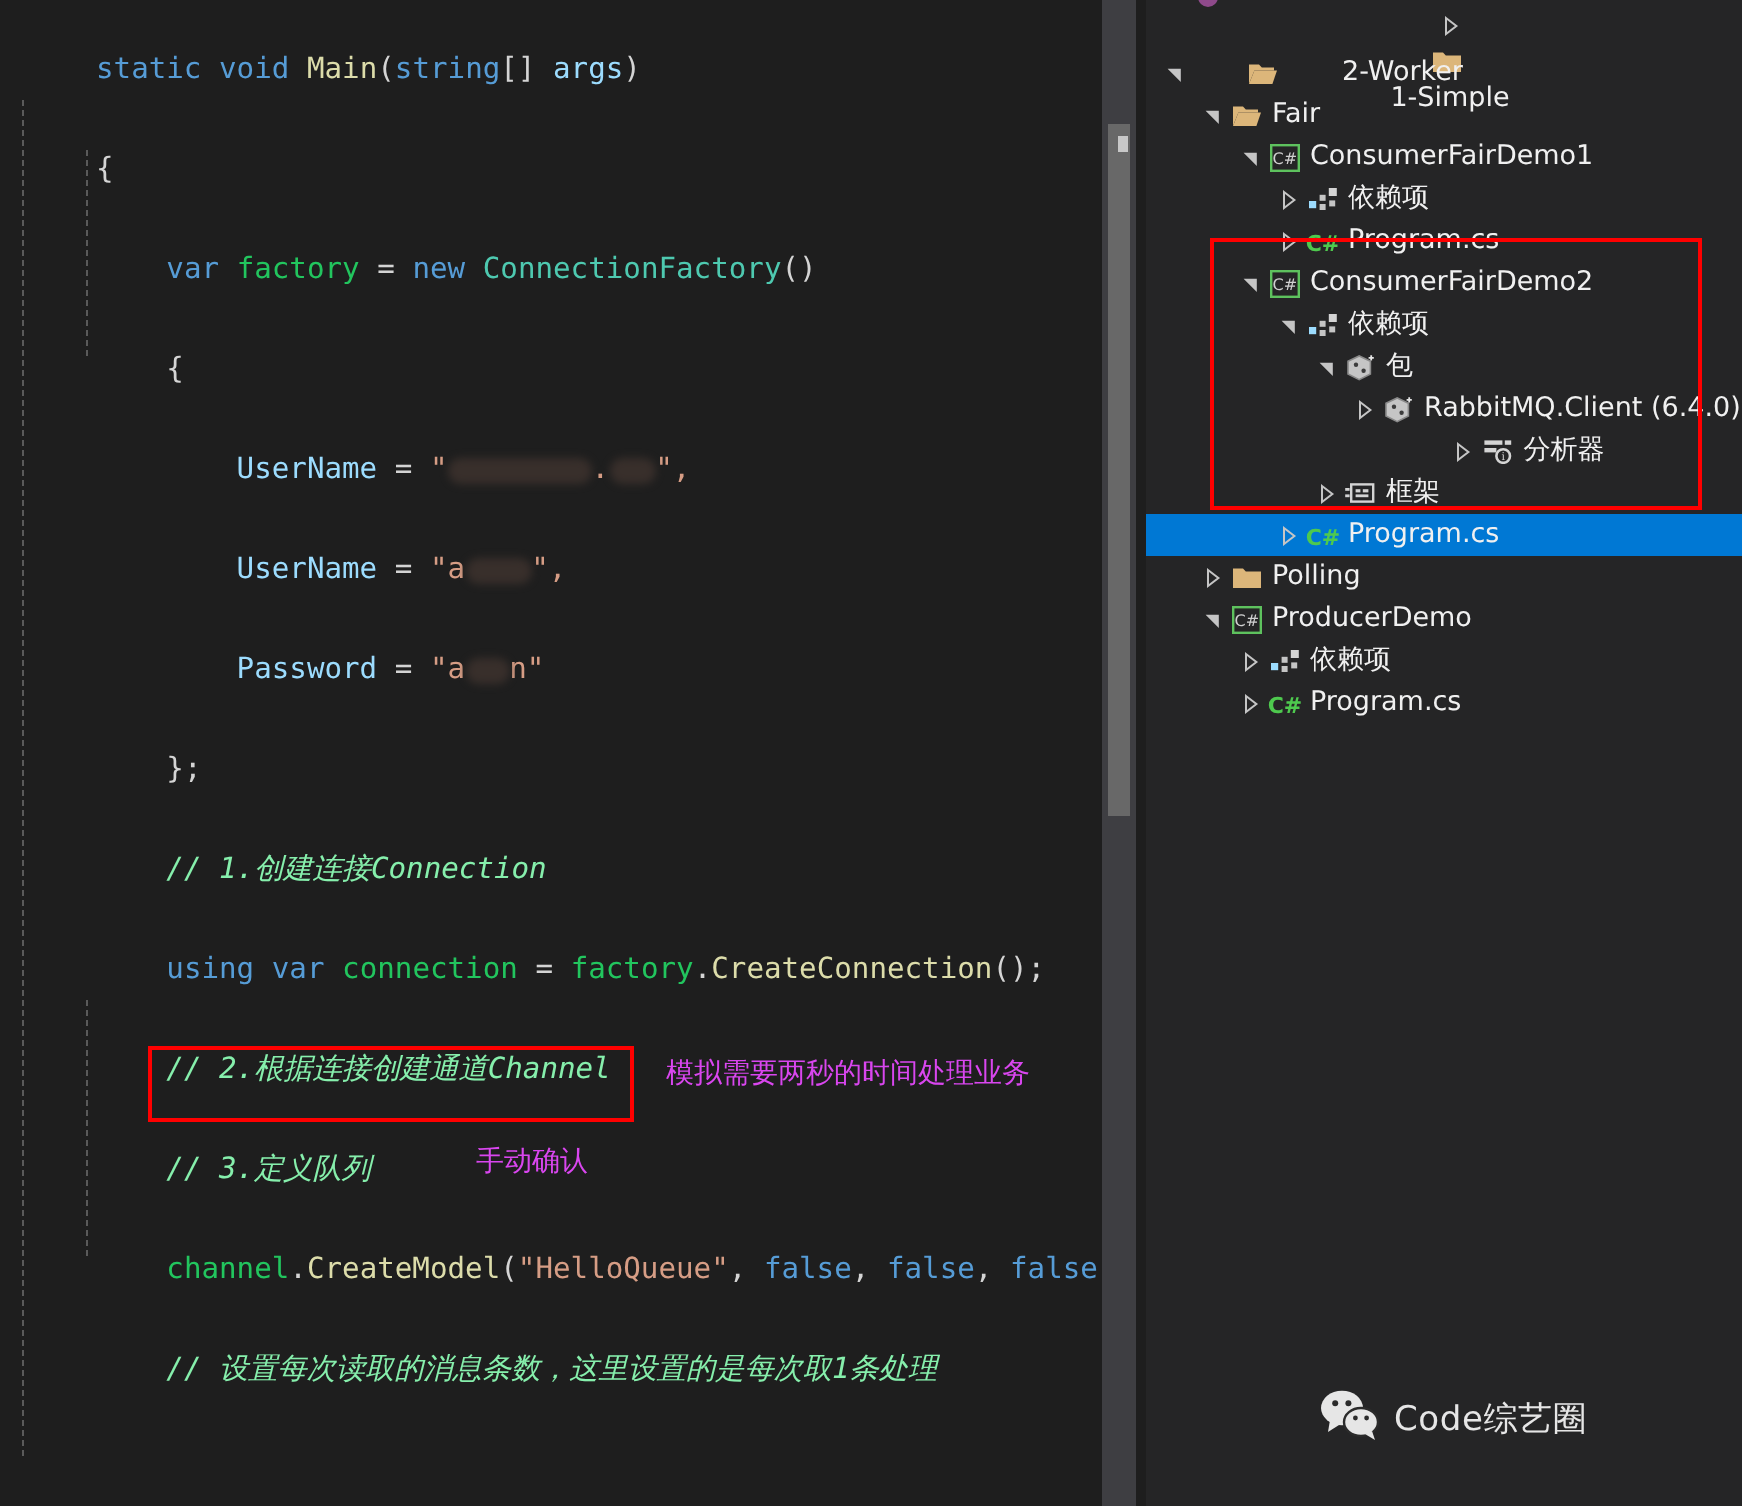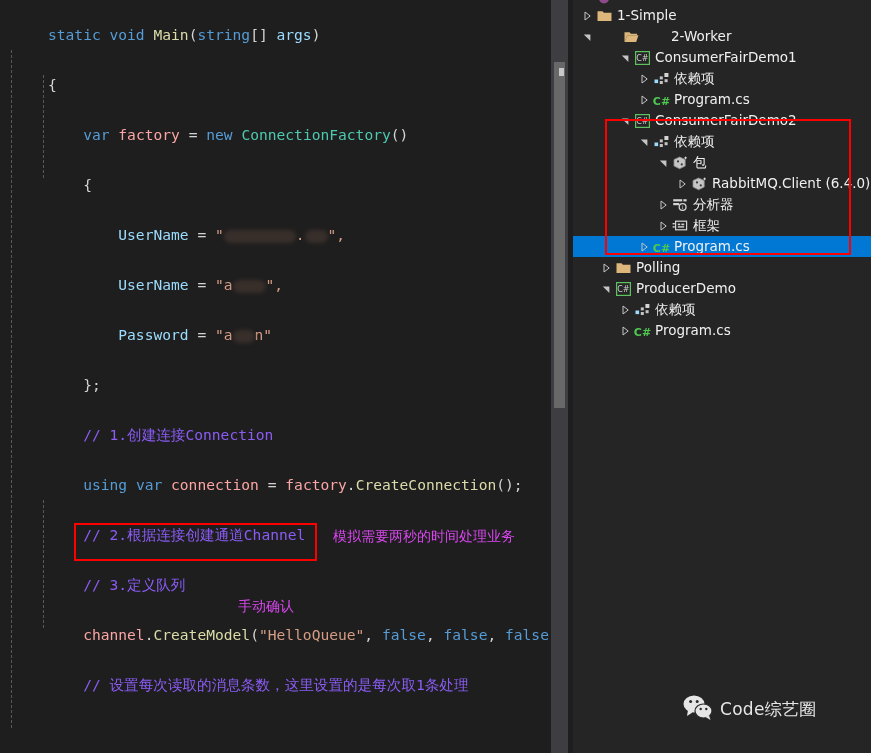--- a/index.html
+++ b/index.html
@@ -46,24 +46,24 @@
     width: 1px;
     border-left: 1px dashed #5a5a5a;
     pointer-events: none;
   }
 
   
   .kw   { color: #569cd6; }   
   .typ  { color: #4ec9b0; }   
   .fn   { color: #dcdcaa; }   
   .str  { color: #d69d85; }   
-  .cmt  { color: #8b5cf6; }
+  .cmt  { color: #86efac; font-style: italic; }
   .punc { color: #d4d4d4; }
   .param{ color: #9cdcfe; }   
-  .ident{ color: #fca5a5; }
+  .ident{ color: #22c55e; }
 
   
   .redact {
     display: inline-block;
     vertical-align: -3px;
     background: #3a302c;
     border-radius: 7px;
     filter: blur(2.2px);
     opacity: .95;
   }
@@ -198,42 +198,42 @@
 
 
 
 
 
 
     </div>
 
     <div class="redbox" style="left:74px; top:523px; width:243px; height:38px;"></div>
     <div class="redtext" style="left:333px; top:528px;">模拟需要两秒的时间处理业务</div>
-    <div class="redtext" style="left:238px; top:598px;font-family:Liberation Serif, serif;">手动确认</div>
+    <div class="redtext" style="left:238px; top:572px;font-family:Liberation Serif, serif;">手动确认</div>
 
     <div class="ed-scroll-track">
       <div class="ed-scroll-thumb"></div>
       <div class="ed-scroll-mark"></div>
     </div>
   </div>
 
   <div class="divider"></div>
 
   <div class="explorer">
     <div class="tree" id="tree">
         <div class="trow" style="padding-left: 6px; height: 13px; overflow: hidden; opacity: 0.9;">
           <span class="twist"></span>
           <span class="ticon">
             <svg width="14" height="13" viewBox="0 0 14 13">
               <circle cx="7" cy="6.5" r="5" fill="#9b4f96"></circle>
             </svg>
           </span>
           <span class="tlabel"></span>
         </div>
-        <div class="trow" style="padding-left: 6px;">
+        <div class="trow" style="padding-left: 6px; flex-direction: column;">
           <span class="twist">
             <svg width="9" height="10" viewBox="0 0 9 10">
               <path d="M2 1 L7.2 5 L2 9 Z" fill="none" stroke="#c5c5c5" stroke-width="1"></path>
             </svg>
           </span>
           <span class="ticon">
             <svg width="15" height="13" viewBox="0 0 15 13">
               <path d="M0.5 2.2h5l1.4 1.6H14.5v8.2H0.5z" fill="#dcb67a"></path>
             </svg>
           </span>
@@ -245,20 +245,34 @@
               <path d="M0.8 2.4 L7.4 2.4 L7.4 9 Z" fill="#c5c5c5"></path>
             </svg>
           </span>
           <span class="ticon">
             <svg width="15" height="13" viewBox="0 0 15 13">
               <path d="M0.5 2.2h5l1.4 1.6H13v1.4H3.2L0.5 12z" fill="#dcb67a"></path>
               <path d="M3.2 5.2h11.3L12.2 12H0.5z" fill="#dcb67a"></path>
             </svg>
           </span>
           <span class="tlabel">2-Worker</span>
+        </div>
+        <div class="trow" style="padding-left: 25px;">
+          <span class="twist">
+            <svg width="9" height="10" viewBox="0 0 9 10">
+              <path d="M0.8 2.4 L7.4 2.4 L7.4 9 Z" fill="#c5c5c5"></path>
+            </svg>
+          </span>
+          <span class="ticon">
+            <svg width="15" height="13" viewBox="0 0 15 13">
+              <path d="M0.5 2.2h5l1.4 1.6H13v1.4H3.2L0.5 12z" fill="#dcb67a"></path>
+              <path d="M3.2 5.2h11.3L12.2 12H0.5z" fill="#dcb67a"></path>
+            </svg>
+          </span>
+          <span class="tlabel">Fair</span>
         </div>
         <div class="trow" style="padding-left: 44px;">
           <span class="twist">
             <svg width="9" height="10" viewBox="0 0 9 10">
               <path d="M0.8 2.4 L7.4 2.4 L7.4 9 Z" fill="#c5c5c5"></path>
             </svg>
           </span>
           <span class="ticon">
             <svg width="15" height="14" viewBox="0 0 15 14">
               <rect x="0.6" y="0.6" width="13.8" height="12.8" fill="none" stroke="#5ec25e" stroke-width="1.2"></rect>
@@ -353,21 +367,21 @@
           <span class="ticon">
             <svg width="16" height="14" viewBox="0 0 16 14">
               <path d="M2 3.6 L7.6 1 L13.2 3.6 L13.2 10 L7.6 12.8 L2 10 Z" fill="#c5c5c5" stroke="#8a8a8a" stroke-width="0.8"></path>
               <circle cx="6" cy="5.4" r="1.1" fill="#3c3c3c"></circle>
               <circle cx="9.8" cy="8.4" r="1.1" fill="#3c3c3c"></circle>
               <path d="M13.6 0.6 l0 2.6 M12.3 1.9 l2.6 0" stroke="#e6e6e6" stroke-width="0.9"></path>
             </svg>
           </span>
           <span class="tlabel">RabbitMQ.Client (6.4.0)</span>
         </div>
-        <div class="trow" style="padding-left: 82px;">
+        <div class="trow" style="padding-left: 82px; justify-content: center;">
           <span class="twist">
             <svg width="9" height="10" viewBox="0 0 9 10">
               <path d="M2 1 L7.2 5 L2 9 Z" fill="none" stroke="#c5c5c5" stroke-width="1"></path>
             </svg>
           </span>
           <span class="ticon">
             <svg width="16" height="13" viewBox="0 0 16 13">
               <rect x="1.2" y="1.2" width="9" height="2.2" fill="#d4d4d4"></rect>
               <rect x="11.4" y="1.2" width="3.2" height="2.2" fill="#d4d4d4"></rect>
               <rect x="1.2" y="5.0" width="6" height="2.2" fill="#d4d4d4"></rect>
@@ -462,21 +476,21 @@
             <svg width="17" height="14" viewBox="0 0 17 14">
               <text x="8.5" y="11.5" font-size="11" font-family="DejaVu Sans, sans-serif" font-weight="bold" fill="#4ec94e" text-anchor="middle">C#</text>
             </svg>
           </span>
           <span class="tlabel">Program.cs</span>
         </div>
       </div>
 
     <div class="redbox" style="left:32px; top:119px; width:246px; height:136px;"></div>
 
-    <div class="watermark" style="left:110px; top:694px;">
+    <div class="watermark" style="left:87px; top:694px;">
       <span>
         <svg width="30" height="26" viewBox="0 0 30 26">
           <ellipse cx="11" cy="10" rx="10.5" ry="8.6" fill="#e6e6e6"></ellipse>
           <polygon points="5,16 4,22 9.5,18.5" fill="#e6e6e6"></polygon>
           <ellipse cx="7.6" cy="7.6" rx="1.5" ry="1.5" fill="#2b2b2b"></ellipse>
           <ellipse cx="14.2" cy="7.6" rx="1.5" ry="1.5" fill="#2b2b2b"></ellipse>
           <ellipse cx="20.5" cy="17" rx="8.5" ry="7" fill="#e6e6e6" stroke="#2b2b2b" stroke-width="1.2"></ellipse>
           <polygon points="26,21.5 27.5,26 22.5,23" fill="#e6e6e6"></polygon>
           <ellipse cx="17.7" cy="15" rx="1.2" ry="1.2" fill="#2b2b2b"></ellipse>
           <ellipse cx="23.3" cy="15" rx="1.2" ry="1.2" fill="#2b2b2b"></ellipse>

